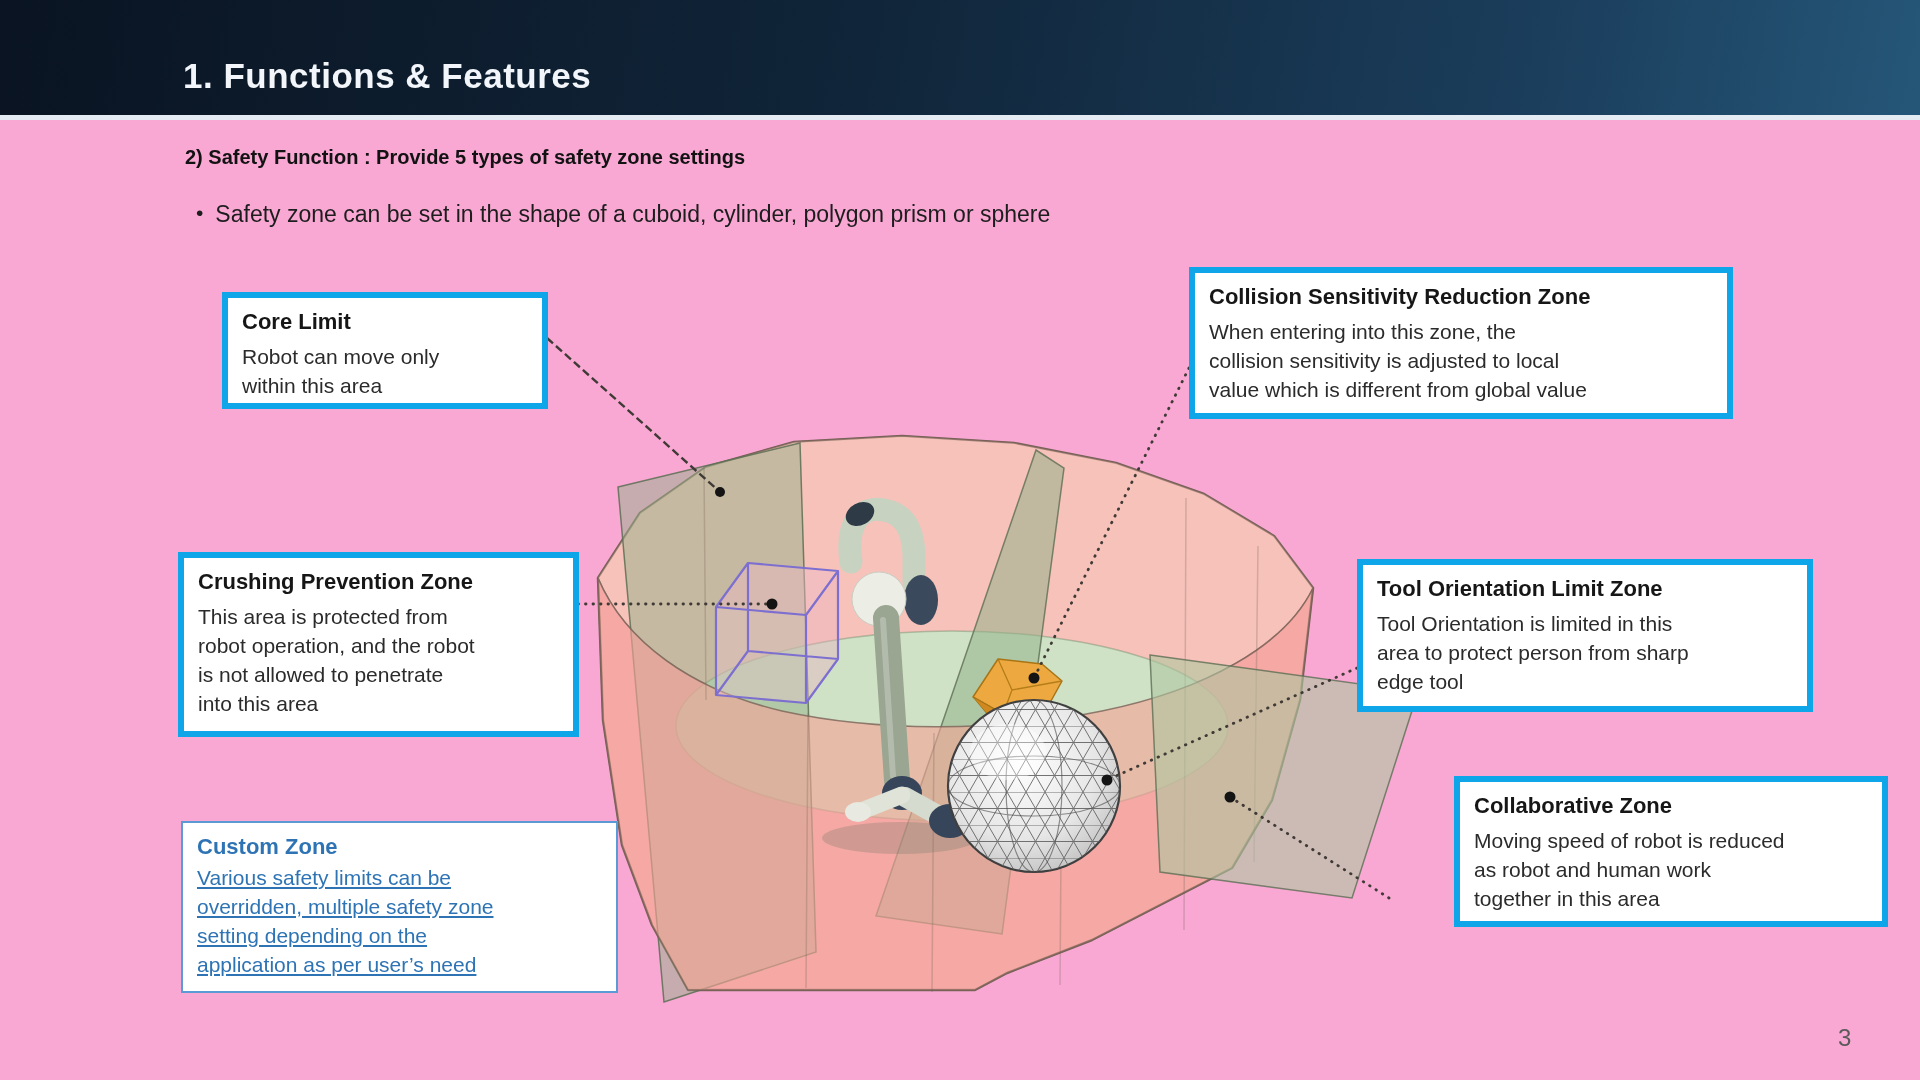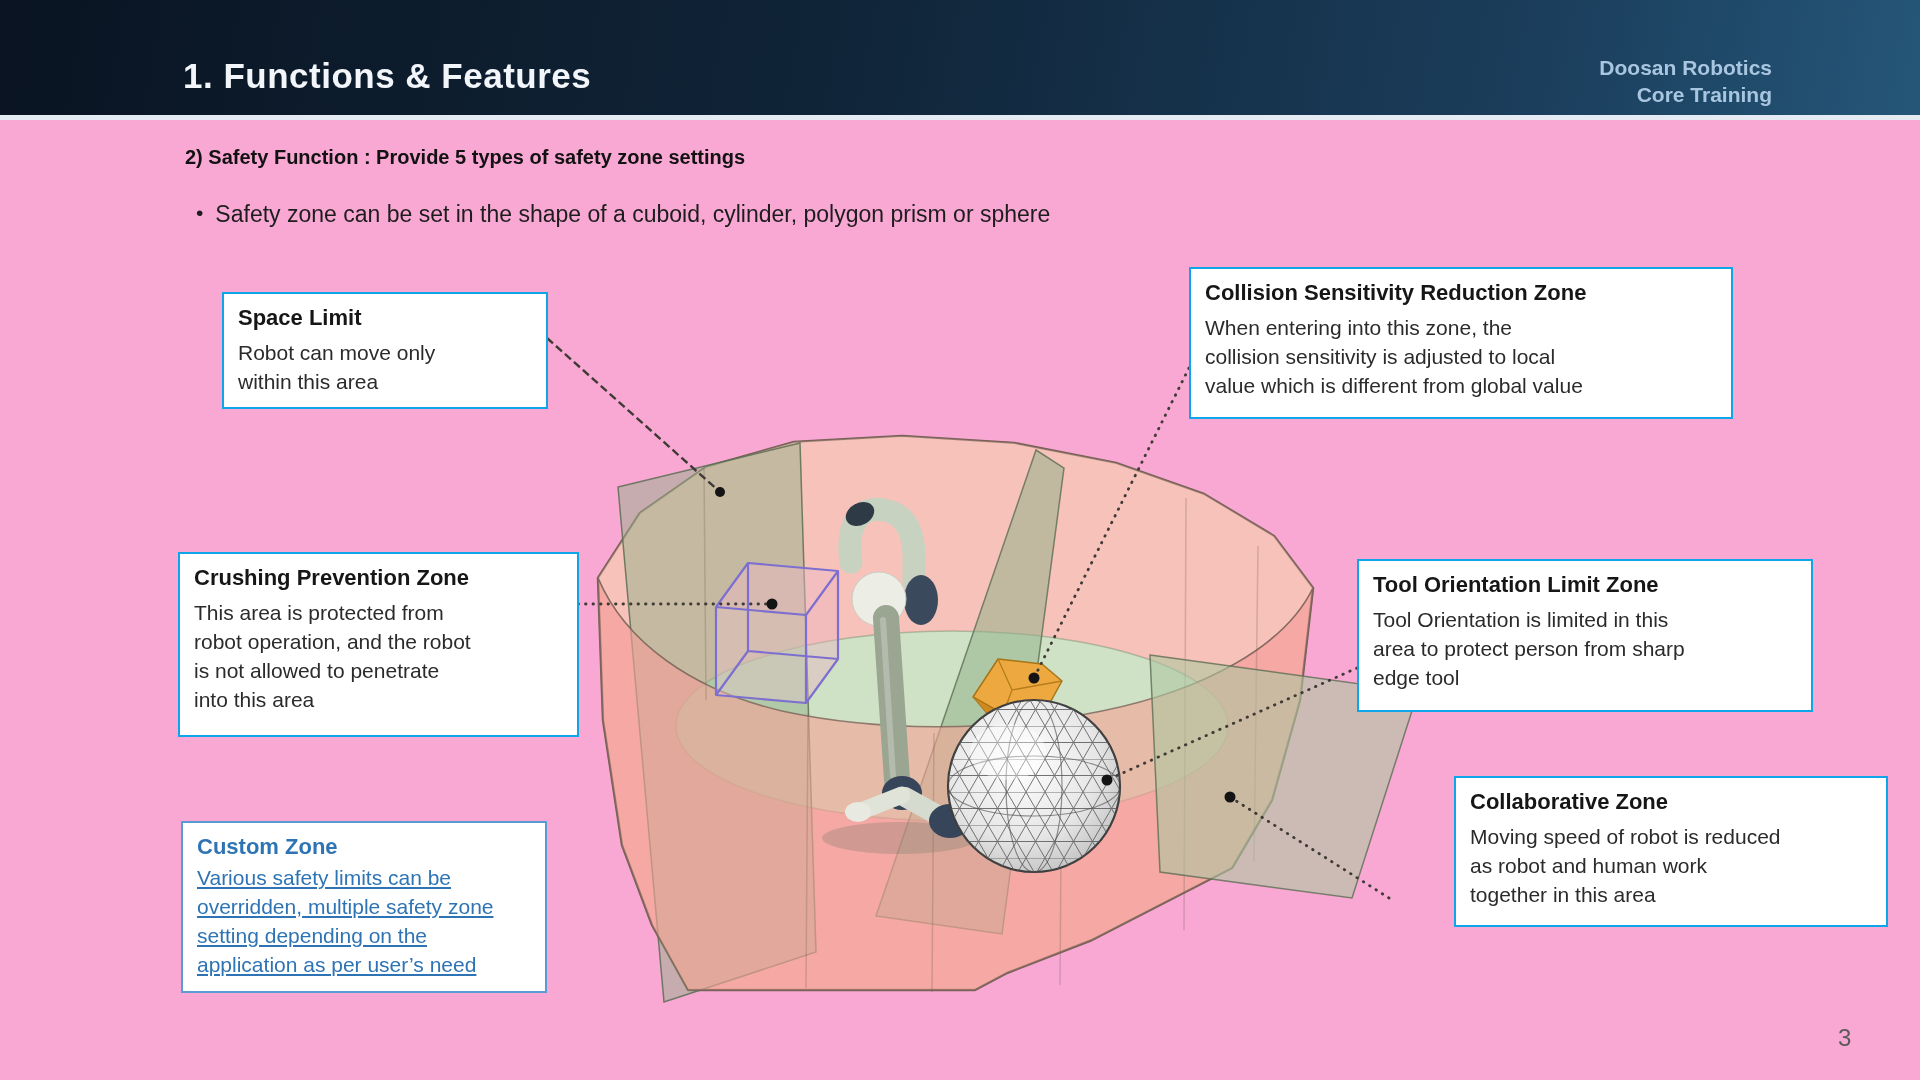--- a/index.html
+++ b/index.html
@@ -23,50 +23,46 @@
   }
   
   .slide-title{
     position:absolute;left:185px;top:146px;color:#121212;
     font-size:20px;font-weight:bold;z-index:2;
   }
   .bullet-row{position:absolute;left:196px;top:201px;z-index:2;color:#1d1d1d;font-size:23px;}
   .bullet-marker{display:inline-block;margin-right:12px;font-size:21px;vertical-align:2px;}
   
   .callout{
-    position:absolute;background:#ffffff;border:2px solid #0ea5e9;
+    position:absolute;background:#ffffff;border:6px solid #0ea5e9;
     box-sizing:border-box;padding:9px 14px;z-index:2;
   }
   .callout-title{font-size:22px;font-weight:bold;color:#161616;margin-bottom:5px;line-height:30px;}
   .callout-body{font-size:21px;color:#2b2b2b;line-height:29px;white-space:pre-line;}
   .callout.custom{border-color:#5b9bd5;border-width:2.5px;}
   .callout.custom .callout-title{color:#2e74b5;margin-bottom:1px;}
   .callout.custom .callout-body{color:#2e74b5;text-decoration:underline;}
   .box-space{left:222px;top:292px;width:326px;height:117px;}
   .box-collision{left:1189px;top:267px;width:544px;height:152px;}
   .box-crushing{left:178px;top:552px;width:401px;height:185px;}
   .box-tool{left:1357px;top:559px;width:456px;height:153px;}
-  .box-custom{left:181px;top:821px;width:366px;height:172px;}
+  .box-custom{left:181px;top:821px;width:437px;height:172px;}
   .box-collab{left:1454px;top:776px;width:434px;height:151px;}
   
   .diagram{position:absolute;left:0;top:0;z-index:1;}
   
   .page-number{position:absolute;left:1838px;top:1024px;font-size:24px;color:#5a5a5a;z-index:2;}
 </style>
 </head>
 <body>
 
 <div class="slide">
 
   <div class="header">
     <div class="header-title">1. Functions &amp; Features</div>
-    <div class="brand">
-      <div>Doosan Robotics</div>
-      <div>Core Training</div>
-    </div>
   </div>
 
   <div class="slide-title">2) Safety Function : Provide 5 types of safety zone settings</div>
   <div class="bullet-row">
     <span class="bullet-marker">•</span><span>Safety zone can be set in the shape of a cuboid, cylinder, polygon prism or sphere</span>
   </div>
 
   <svg class="diagram" width="1920" height="1080" viewBox="0 0 1920 1080">
     <defs>
       <radialGradient id="sphGrad" cx="42%" cy="36%" r="75%">
@@ -143,21 +139,21 @@
     <g fill="#141414">
       <circle cx="720" cy="492" r="5"></circle>
       <circle cx="772" cy="604" r="5.5"></circle>
       <circle cx="1034" cy="678" r="5.5"></circle>
       <circle cx="1107" cy="780" r="5.5"></circle>
       <circle cx="1230" cy="797" r="5.5"></circle>
     </g>
   </svg>
 
   <div class="callout box-space">
-    <div class="callout-title">Space Limit</div>
+    <div class="callout-title">Core Limit</div>
     <div class="callout-body">Robot can move only
 within this area</div>
   </div>
 
   <div class="callout box-collision">
     <div class="callout-title">Collision Sensitivity Reduction Zone</div>
     <div class="callout-body">When entering into this zone, the
 collision sensitivity is adjusted to local
 value which is different from global value</div>
   </div>

